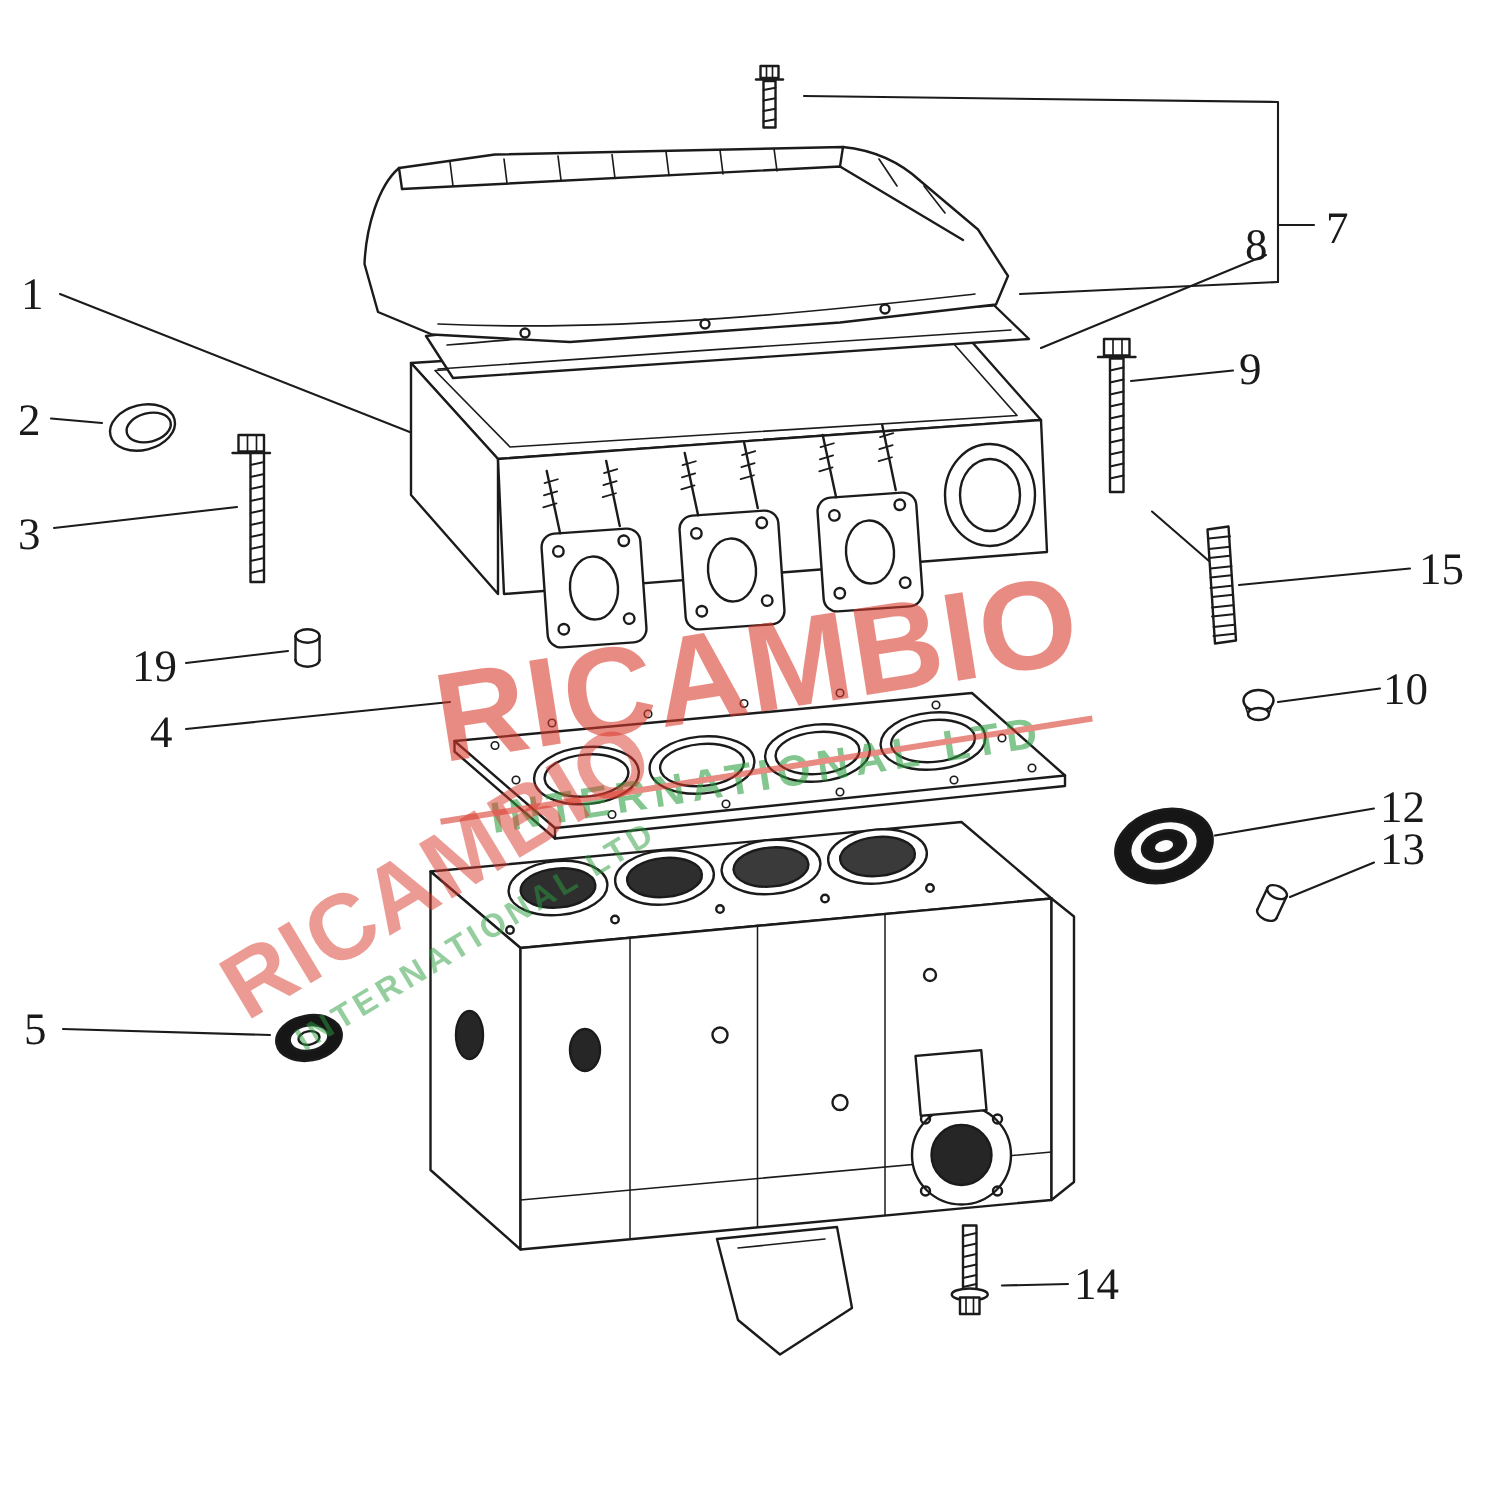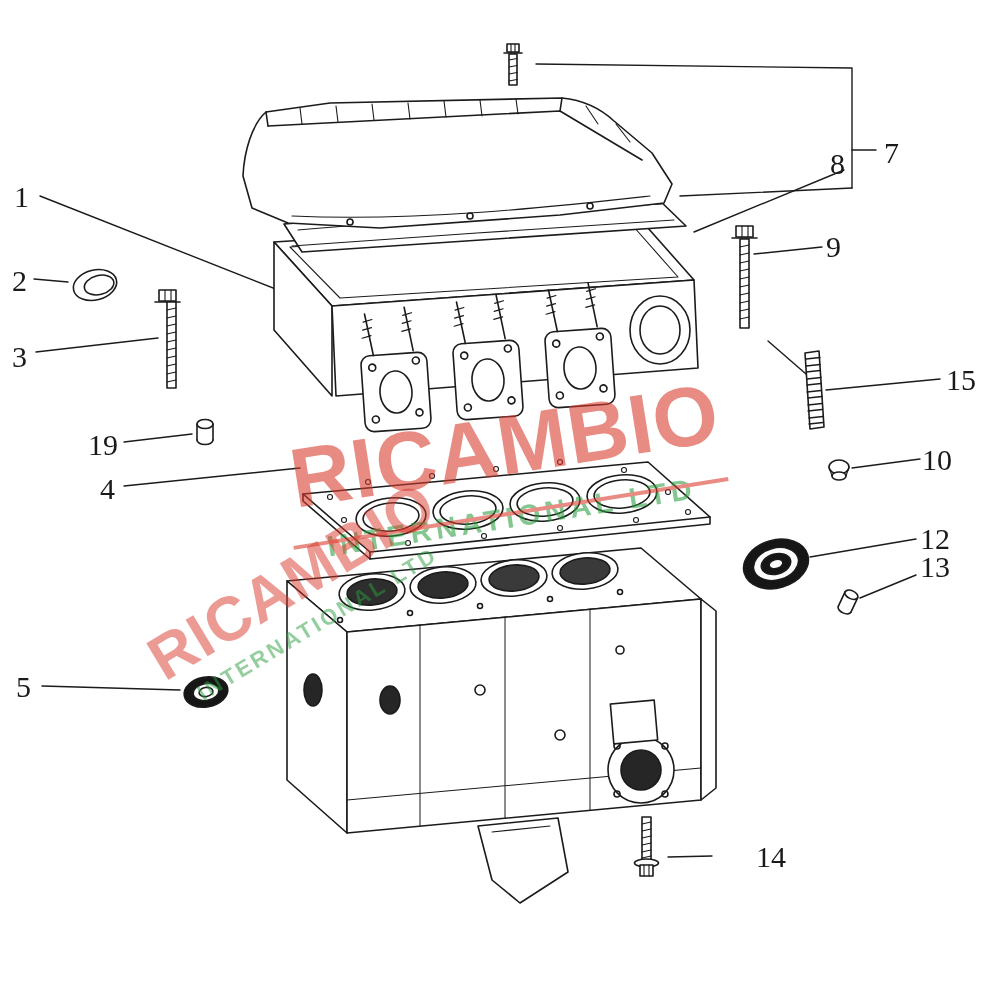--- a/index.html
+++ b/index.html
@@ -249,16 +249,16 @@
   <div class="callout" style="left:12px;top:342px;">3</div>
   <div class="callout" style="left:100px;top:474px;">4</div>
   <div class="callout" style="left:16px;top:672px;">5</div>
   <div class="callout" style="left:884px;top:138px;">7</div>
   <div class="callout" style="left:830px;top:149px;">8</div>
   <div class="callout" style="left:826px;top:232px;">9</div>
   <div class="callout" style="left:922px;top:445px;">10</div>
   <div class="callout" style="left:88px;top:430px;">19</div>
   <div class="callout" style="left:920px;top:524px;">12</div>
   <div class="callout" style="left:920px;top:528px;margin-top:24px;">13</div>
-  <div class="callout" style="left:756px;top:842px;text-align:center;">14</div>
+  <div class="callout" style="left:716px;top:842px;text-align:center;">14</div>
   <div class="callout" style="left:946px;top:365px;font-family:Liberation Serif, serif;">15</div>
 
 </div>
 
 </body></html>

